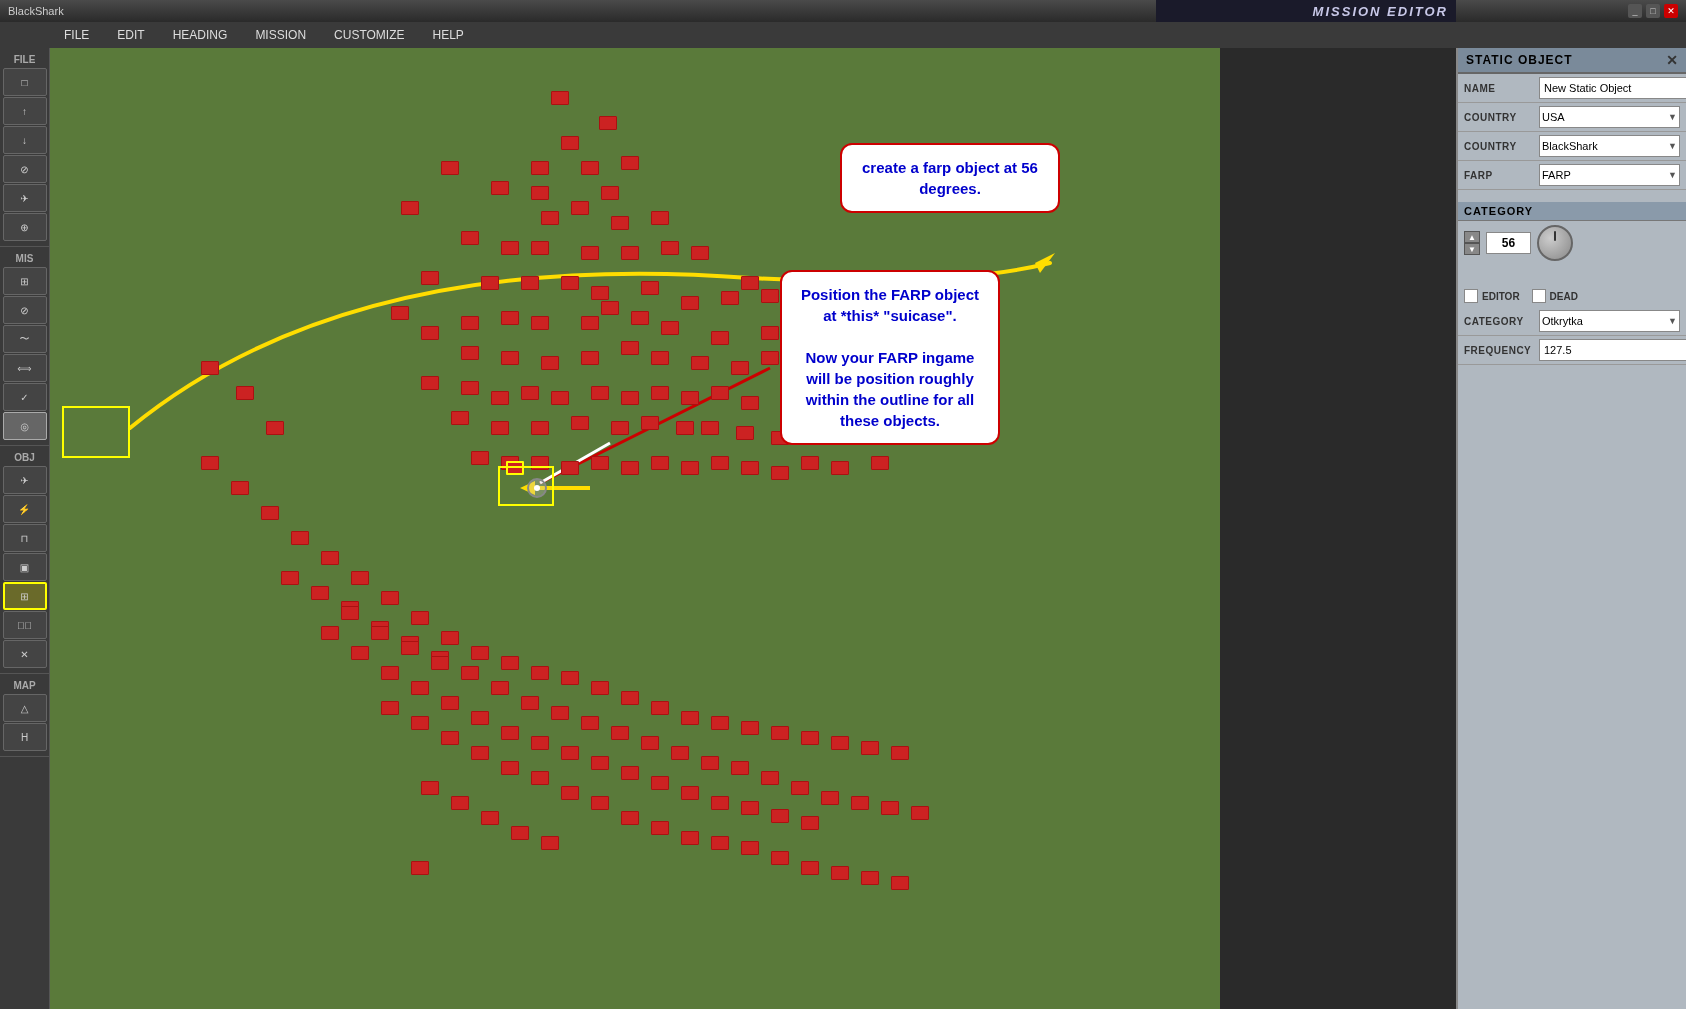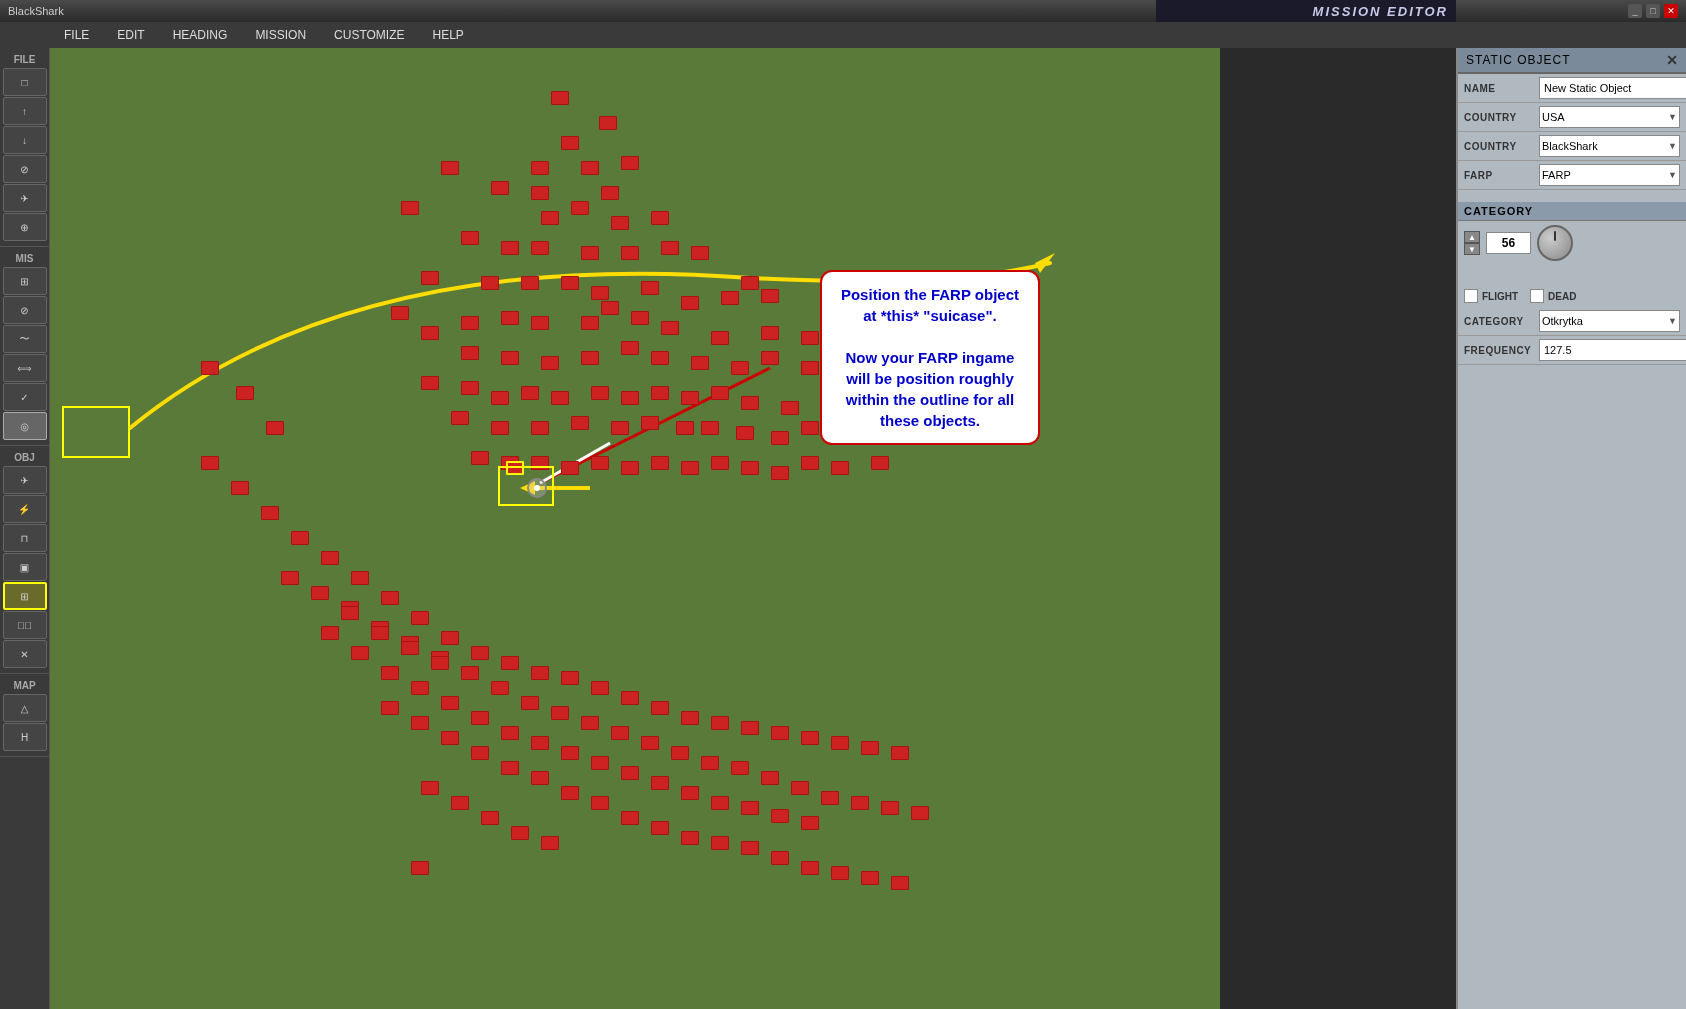--- a/index.html
+++ b/index.html
@@ -89,21 +89,21 @@
 
     
     #right-panel {
       position: absolute; top: 48px; right: 0; width: 230px; height: 961px;
       background: #b0b8c0; border-left: 2px solid #888;
     }
     #panel-header {
       background: #7a8a9a; padding: 4px 8px; display: flex; align-items: center; justify-content: space-between;
       border-bottom: 2px solid #666;
     }
-    #panel-header .panel-title { font-size: 12px; font-weight: normal; color: #000; letter-spacing: 1px; }
+    #panel-header .panel-title { font-size: 12px; font-weight: bold; color: #000; letter-spacing: 1px; }
     #panel-close { cursor: pointer; font-size: 14px; font-weight: bold; color: #333; }
 
     .panel-row {
       display: flex; align-items: center; padding: 3px 6px; border-bottom: 1px solid #999;
       min-height: 26px;
     }
     .panel-label {
       font-size: 10px; font-weight: bold; color: #333; width: 75px; flex-shrink: 0; letter-spacing: 0.5px;
     }
     .panel-dropdown {
@@ -457,22 +457,25 @@
       <div class="unit-marker" style="left: 361px; top: 813px;"></div>
       <div class="unit-marker selected" style="left: 456px; top: 413px;"></div>
     </div>
 
   <div class="selection-box" style="left:12px; top:358px; width:68px; height:52px;"></div>
 
   <div class="selection-box" style="left:448px; top:418px; width:56px; height:40px;"></div>
 
   <div class="cursor-indicator" style="left:487px; top:440px;"></div>
 
-
-  <div class="tooltip-bubble" style="left: 730px; top: 222px; width: 235px; margin-left: 40px;">
+  <div class="tooltip-bubble" style="left: 790px; top: 95px; width: 220px;">
+    <span>create a farp object at 56 degrees.</span>
+  </div>
+
+  <div class="tooltip-bubble" style="left: 730px; top: 222px; width: 235px;">
     <span>Position the FARP object at *this* "suicase".<br><br>Now your FARP ingame will be position roughly within the outline for all these objects.</span>
   </div>
 
 </div>
 
 <div id="right-panel">
 
   <div id="panel-header">
     <span class="panel-title">STATIC OBJECT</span>
     <span id="panel-close">✕</span>
@@ -517,21 +520,21 @@
     </div>
     <div class="heading-number">56</div>
     <div class="heading-knob"></div>
   </div>
 
   <div style="height: 20px;"></div>
 
   <div class="panel-checkbox-row">
     <div class="panel-checkbox-item">
       <div class="checkbox-box"></div>
-      <span>FLIGHT</span>
+      <span>EDITOR</span>
     </div>
     <div class="panel-checkbox-item">
       <div class="checkbox-box"></div>
       <span>DEAD</span>
     </div>
   </div>
 
   <div class="panel-row">
     <span class="panel-label">CATEGORY</span>
     <div class="panel-dropdown">

